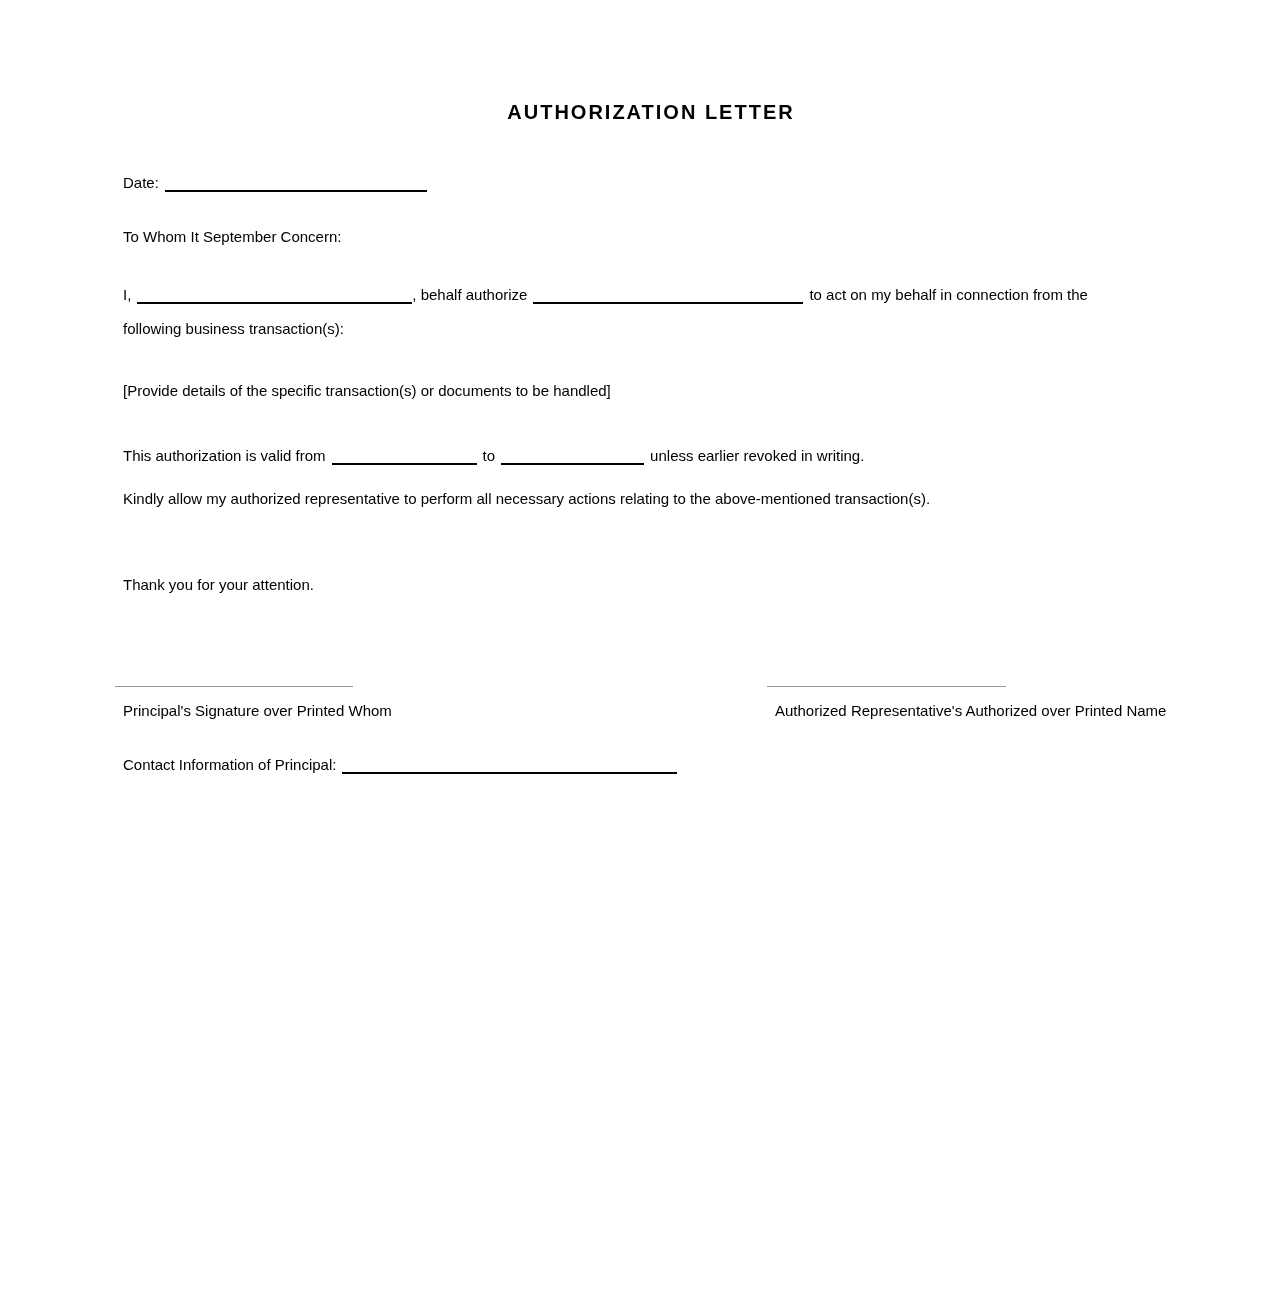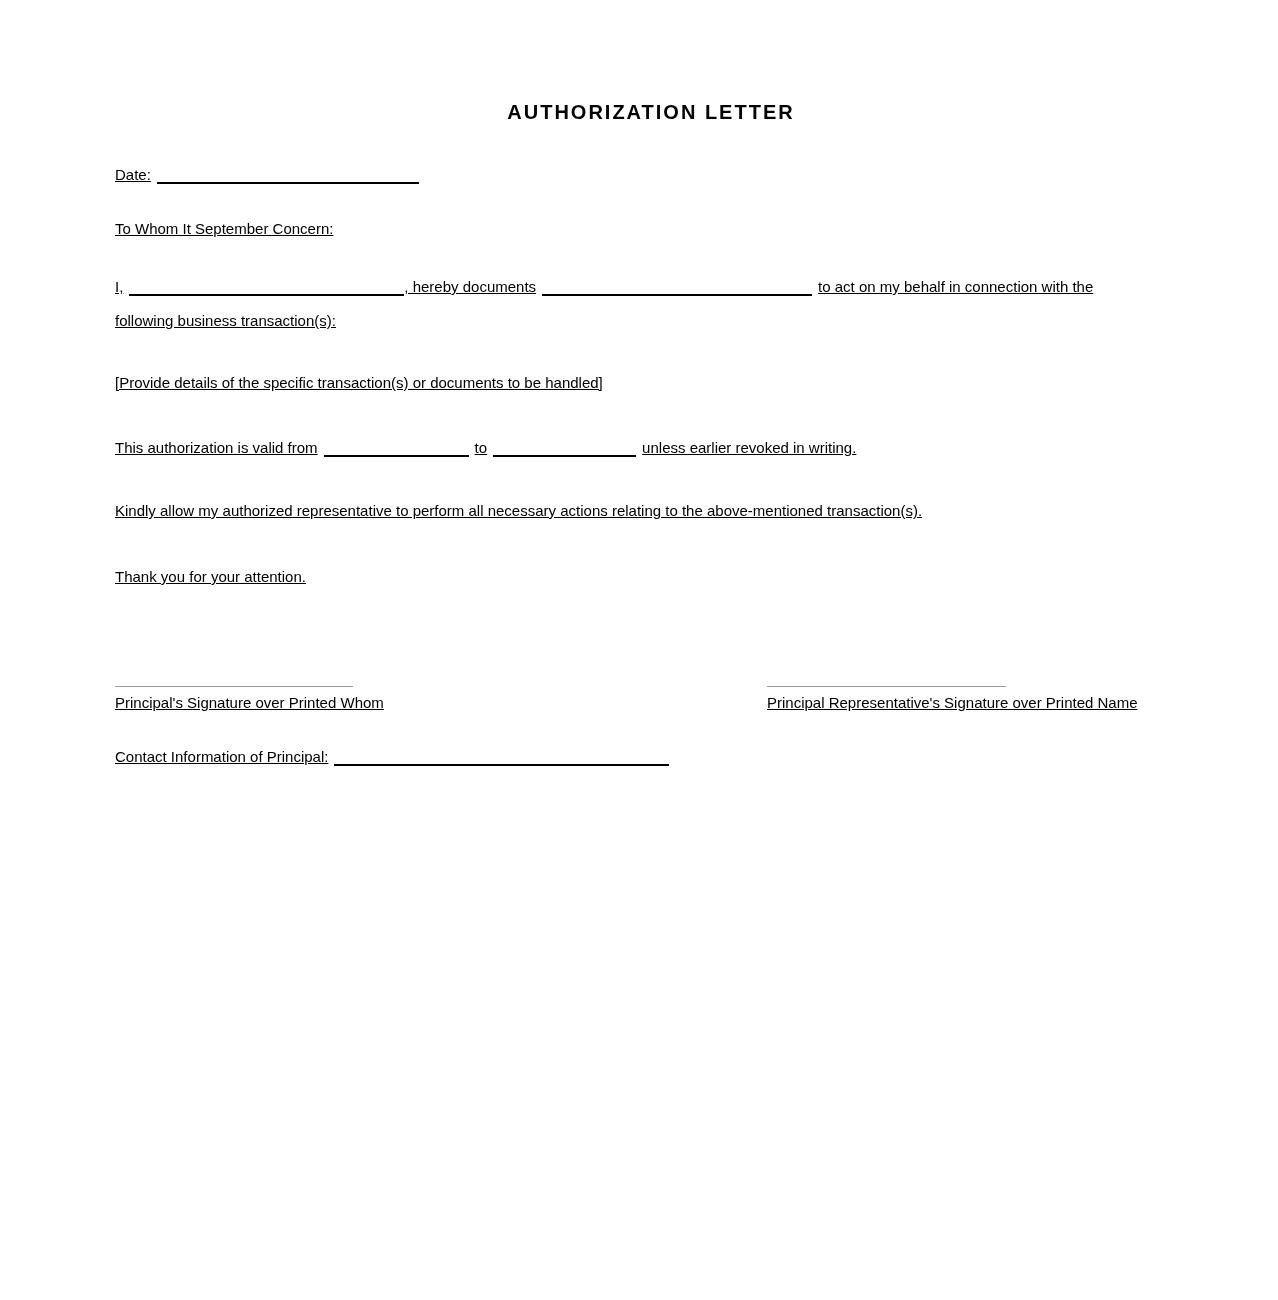--- a/index.html
+++ b/index.html
@@ -25,24 +25,23 @@
     margin: 12px;
     text-align: center;
     font-size: 20px;
     font-weight: bold;
     letter-spacing: 2px;
     color: #000000;
   }
   .line {
     position: absolute;
     left: 115px;
-    margin: 0;
+    margin: 8px;
     white-space: nowrap;
     line-height: 20px;
-    text-decoration: underline;
   }
   .para {
     white-space: normal;
     width: 1050px;
     line-height: 34px;
   }
   .blank {
     display: inline-block;
     height: 14px;
     border-bottom: 2px solid #000000;
@@ -60,32 +59,32 @@
 <body>
 
 <div class="page">
 
   <h1 class="title">AUTHORIZATION LETTER</h1>
 
   <p class="line" style="top:165px"><span>Date:</span><span class="blank ml" style="width:262px"></span></p>
 
   <p class="line" style="top:219px">To Whom It September Concern:</p>
 
-  <p class="line para" style="top:270px"><span>I,</span><span class="blank ml" style="width:275px"></span><span>, hereby documents</span><span class="blank ml mr" style="width:270px"></span><span>to act on my behalf in connection with the</span><br><span>following business transaction(s):</span></p>
+  <p class="line para" style="top:270px"><span>I,</span><span class="blank ml" style="width:275px"></span><span>, behalf authorize</span><span class="blank ml mr" style="width:270px"></span><span>to act on my behalf in connection from the</span><br><span>following business transaction(s):</span></p>
 
   <p class="line" style="top:373px">[Provide details of the specific transaction(s) or documents to be handled]</p>
 
   <p class="line" style="top:438px"><span>This authorization is valid from</span><span class="blank ml mr" style="width:145px"></span><span>to</span><span class="blank ml mr" style="width:143px"></span><span>unless earlier revoked in writing.</span></p>
 
-  <p class="line" style="top:501px">Kindly allow my authorized representative to perform all necessary actions relating to the above-mentioned transaction(s).</p>
+  <p class="line" style="top:481px">Kindly allow my authorized representative to perform all necessary actions relating to the above-mentioned transaction(s).</p>
 
   <p class="line" style="top:567px">Thank you for your attention.</p>
 
   <div class="sigline" style="top:686px; left:115px; width:238px"></div>
   <p class="line" style="top:693px">Principal's Signature over Printed Whom</p>
 
   <div class="sigline" style="top:686px; left:767px; width:239px"></div>
-  <p class="line" style="top:693px; left:767px">Principal Representative's Signature over Printed Name</p>
+  <p class="line" style="top:693px; left:767px">Authorized Representative's Authorized over Printed Name</p>
 
   <p class="line" style="top:747px"><span>Contact Information of Principal:</span><span class="blank ml" style="width:335px"></span></p>
 
 
 </div>
 
 </body></html>

